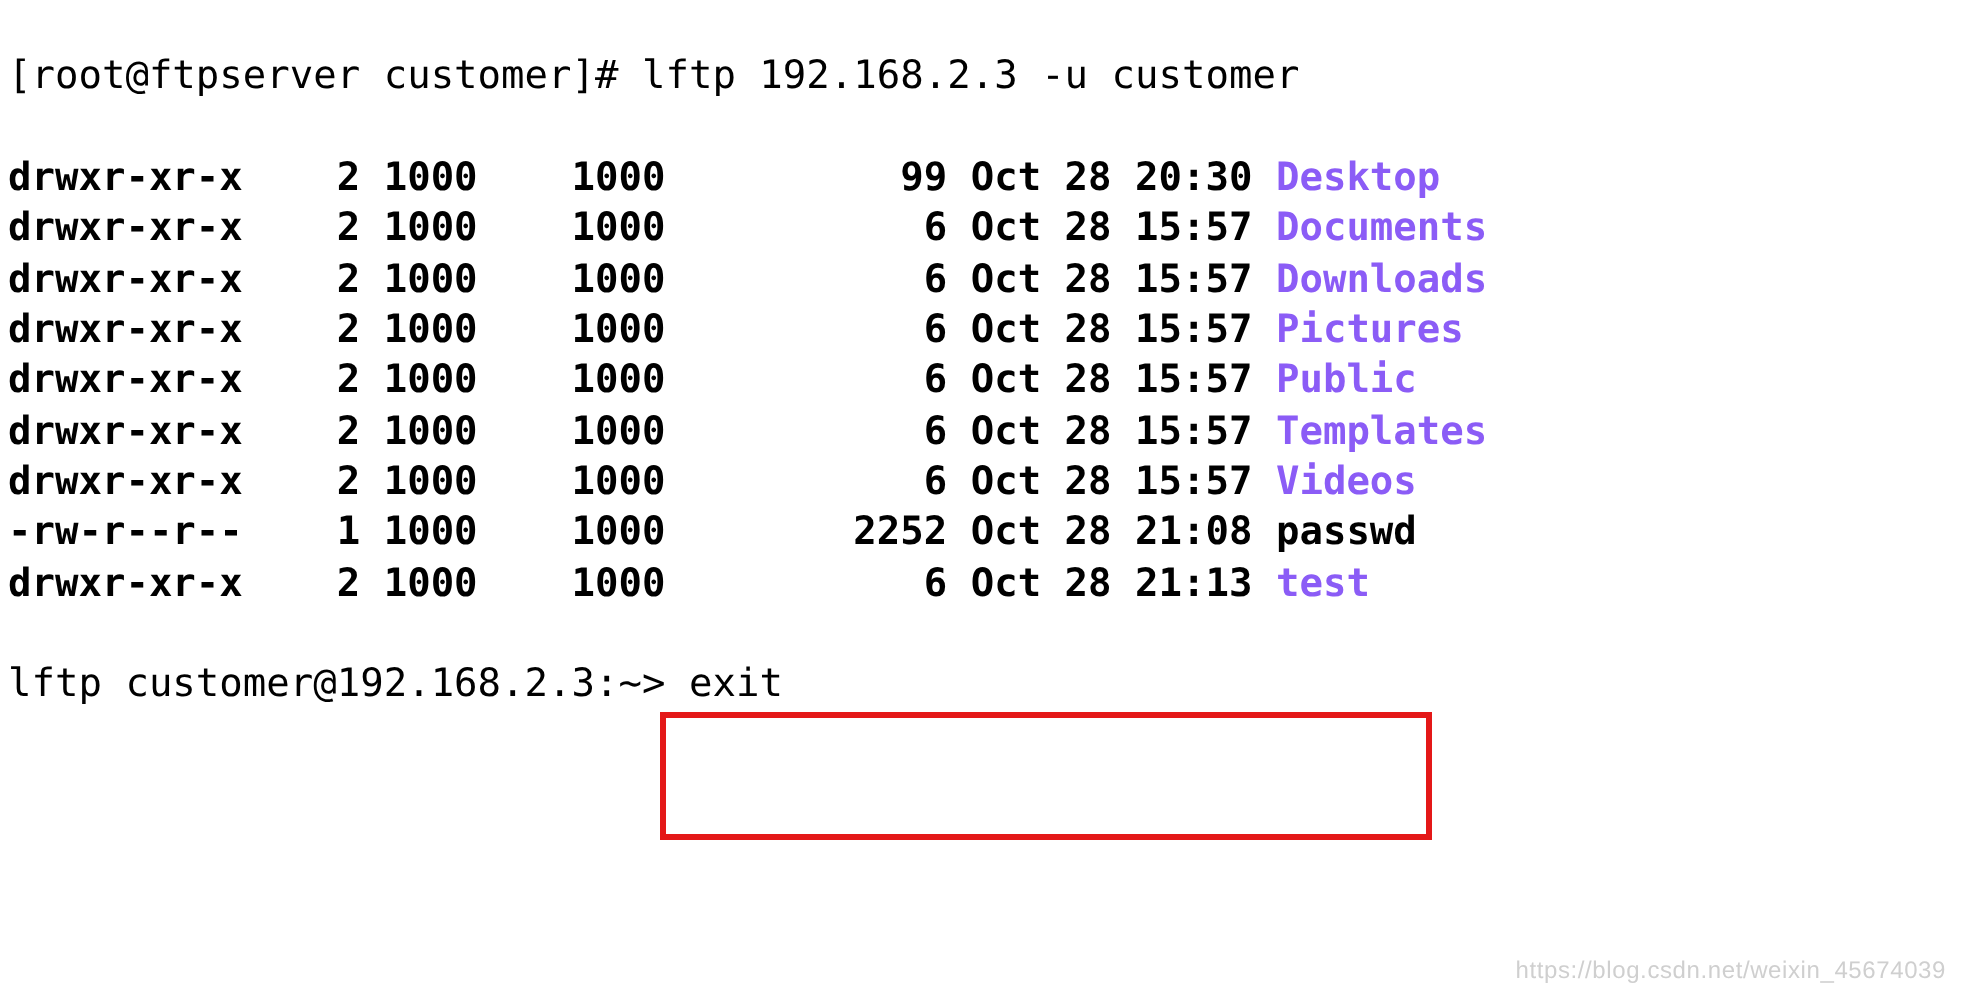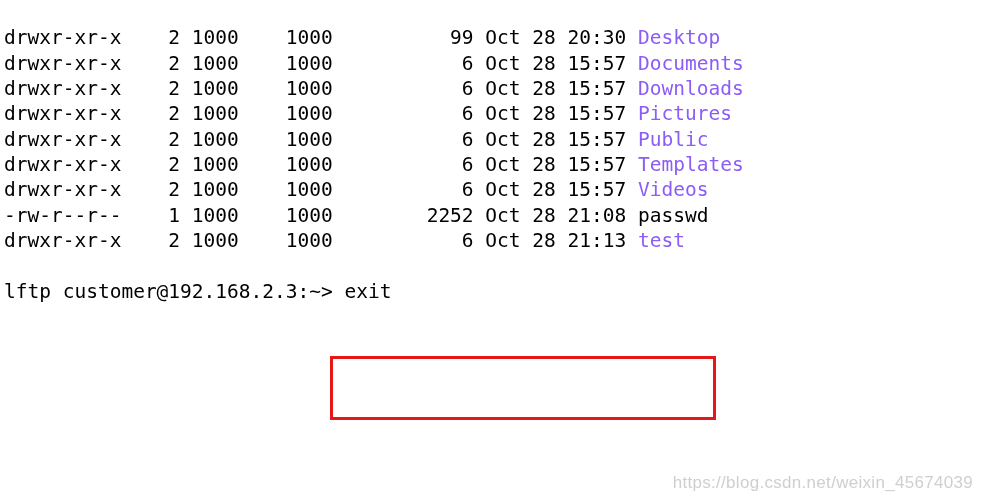--- a/index.html
+++ b/index.html
@@ -14,45 +14,46 @@
     height: 500px;
     overflow: hidden;
     position: relative;
   }
   .terminal {
     white-space: pre;
     padding: 0 4px;
     position: relative;
   }
   .blue { color: #8b5cf6; }
-  .ls-row span { display: inline-block; }
+  .ls-row span { display: inline-block; font-weight: bold; }
   .highlight-box {
     position: absolute;
     border: 3px solid #e41818;
     top: 356px;
     left: 330px;
     width: 380px;
     height: 58px;
     pointer-events: none;
     z-index: 10;
   }
   .watermark {
     position: absolute;
     right: 10px;
     bottom: 6px;
-    font-size: 17px;
+    font-size: 12px;
     color: #cfcfcf;
     font-family: Arial, sans-serif;
     letter-spacing: .3px;
   }
 </style>
 </head>
 <body>
 
 <div class="terminal">
+<div><span>[root@ftpserver customer]# </span><span>lftp 192.168.2.3 -u customer</span></div>
 <div id="listing"><div class="ls-row"><span>drwxr-xr-x    2 1000    1000          99 Oct 28 20:30 </span><span class="blue">Desktop</span></div><div class="ls-row"><span>drwxr-xr-x    2 1000    1000           6 Oct 28 15:57 </span><span class="blue">Documents</span></div><div class="ls-row"><span>drwxr-xr-x    2 1000    1000           6 Oct 28 15:57 </span><span class="blue">Downloads</span></div><div class="ls-row"><span>drwxr-xr-x    2 1000    1000           6 Oct 28 15:57 </span><span class="blue">Pictures</span></div><div class="ls-row"><span>drwxr-xr-x    2 1000    1000           6 Oct 28 15:57 </span><span class="blue">Public</span></div><div class="ls-row"><span>drwxr-xr-x    2 1000    1000           6 Oct 28 15:57 </span><span class="blue">Templates</span></div><div class="ls-row"><span>drwxr-xr-x    2 1000    1000           6 Oct 28 15:57 </span><span class="blue">Videos</span></div><div class="ls-row"><span>-rw-r--r--    1 1000    1000        2252 Oct 28 21:08 </span><span>passwd</span></div><div class="ls-row"><span>drwxr-xr-x    2 1000    1000           6 Oct 28 21:13 </span><span class="blue">test</span></div></div>
 <div><span>lftp customer@192.168.2.3:~&gt; </span><span>exit</span></div>
 
 
 
 
 <div class="highlight-box"></div>
 </div>
 
 <div class="watermark">https://blog.csdn.net/weixin_45674039</div>

